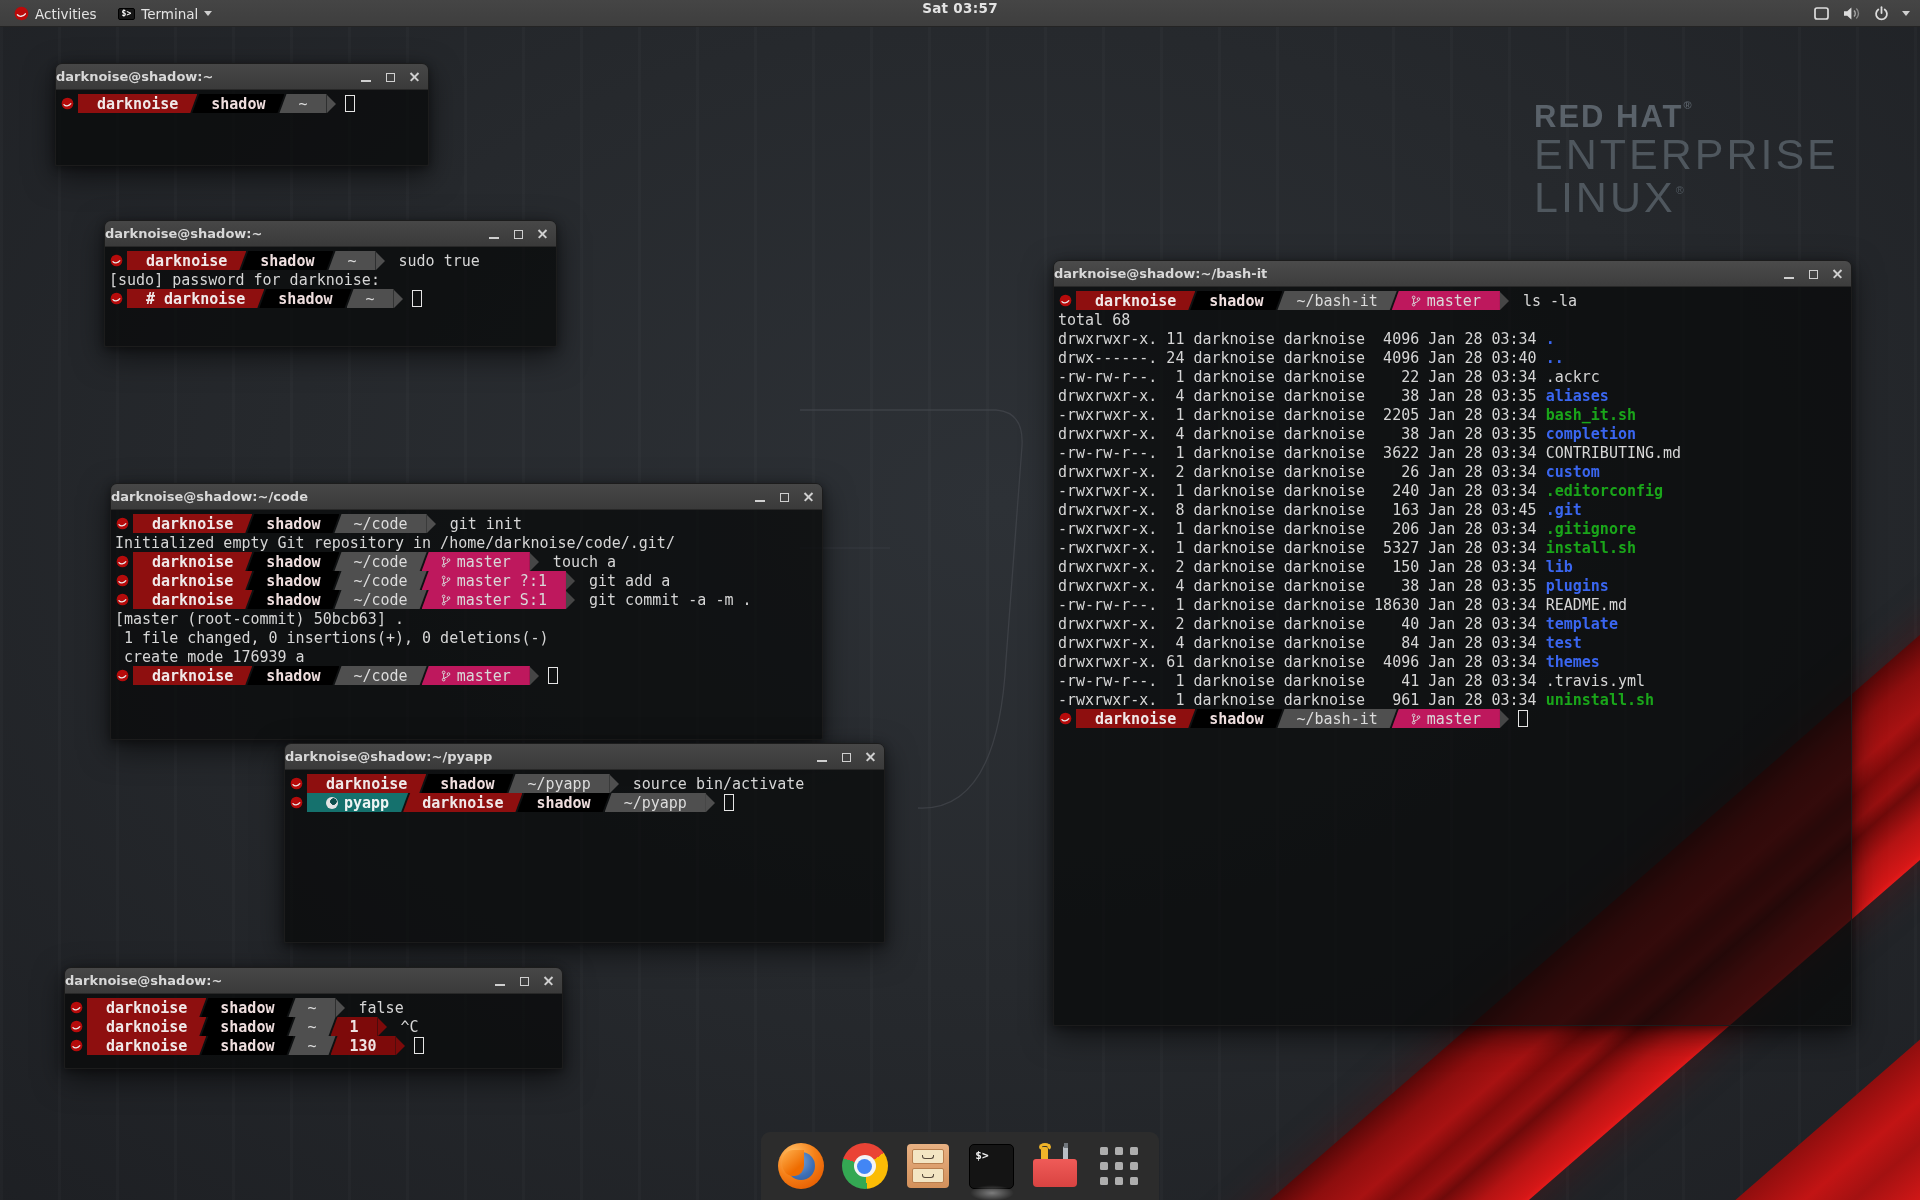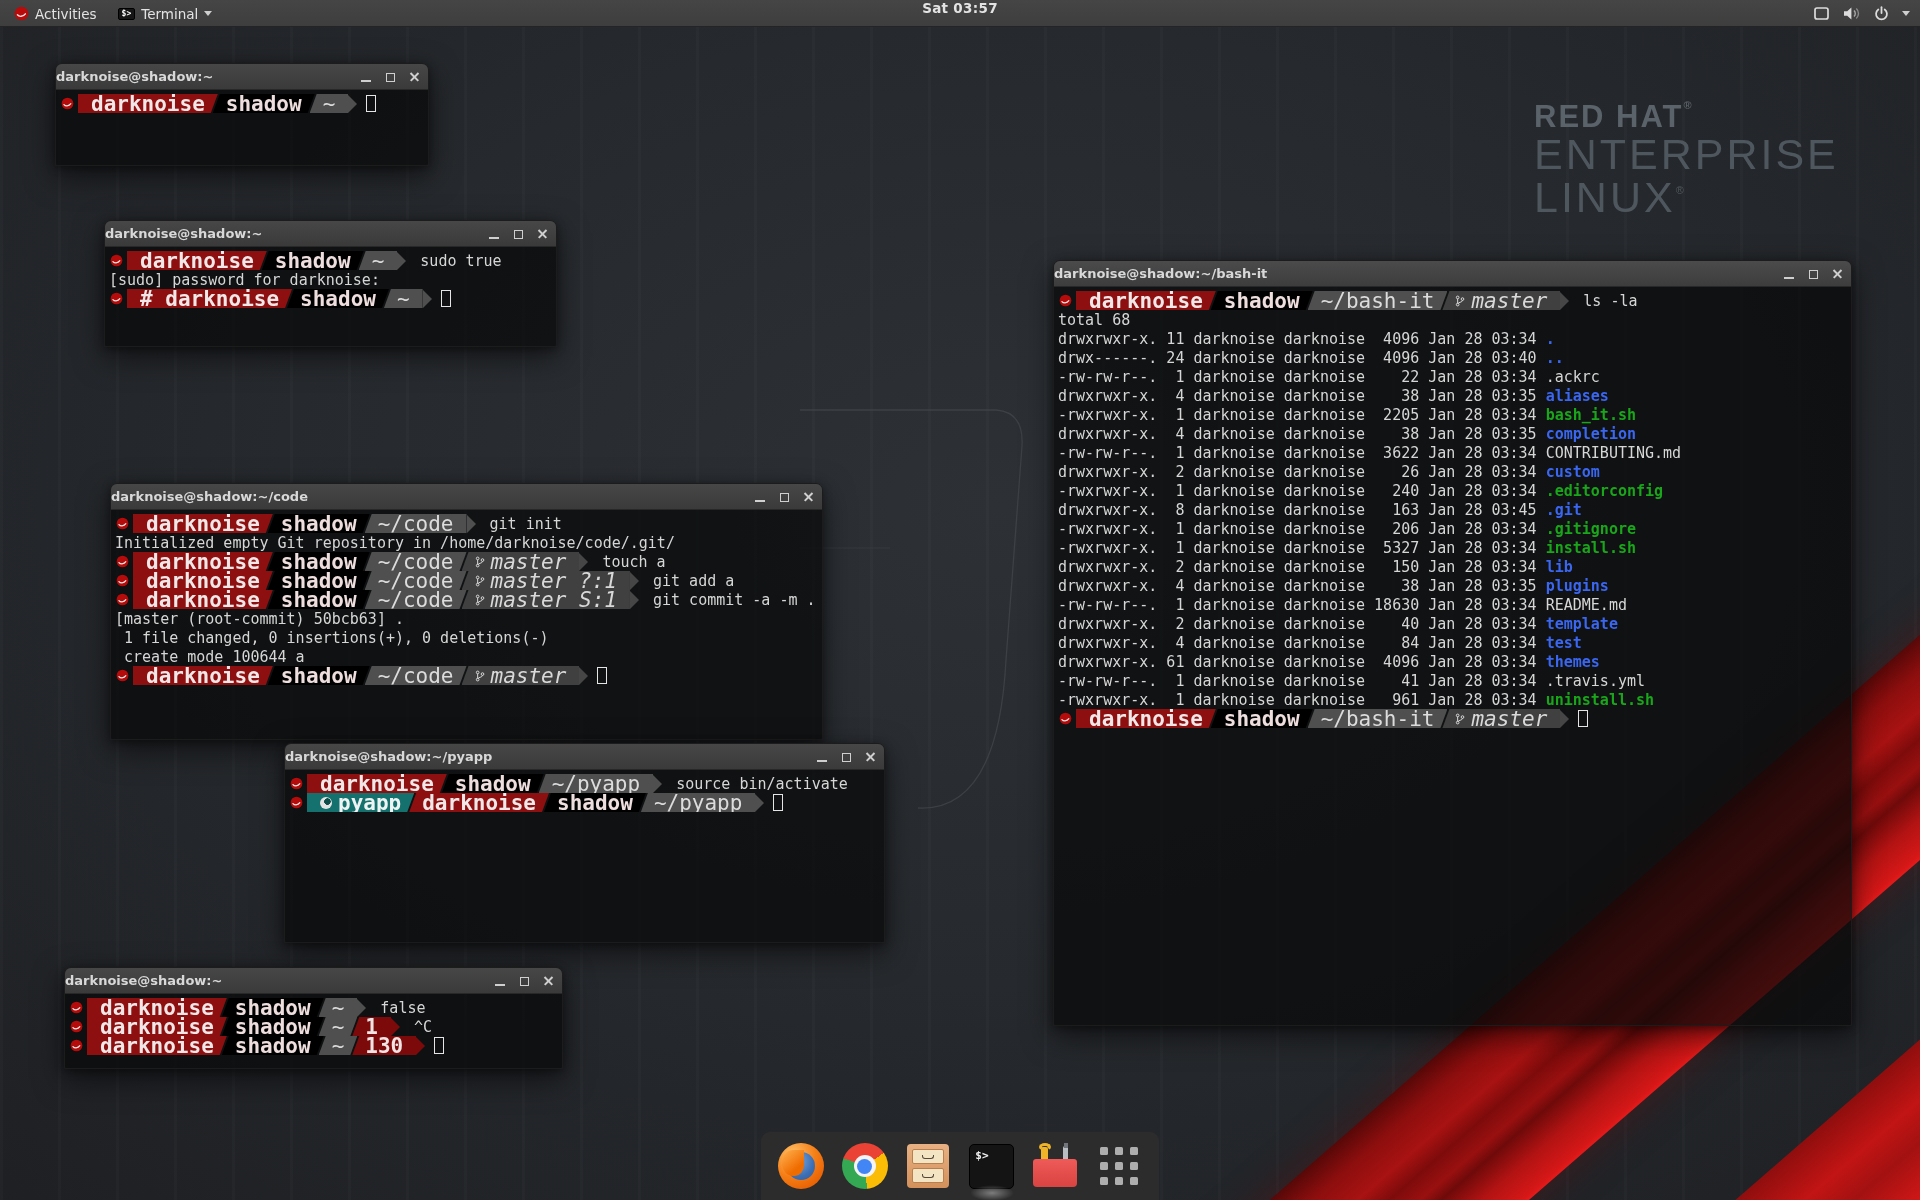--- a/index.html
+++ b/index.html
@@ -58,28 +58,28 @@
   .wbtn-close::before, .wbtn-close::after { content:''; position:absolute; left:2.5px; right:2.5px; top:7px; height:1.7px; background:#cfcfcf; }
   .wbtn-close::before { transform:rotate(45deg); } .wbtn-close::after { transform:rotate(-45deg); }
 
   .term { position:absolute; top:26px; left:0; right:0; bottom:0; background:rgba(7,8,9,0.72);
     padding:4px 4px; font-family:"DejaVu Sans Mono",monospace; font-size:15px; color:#d6d6d6; }
   .line { display:flex; align-items:center; height:19px; white-space:pre; }
 
   .lineicon { width:13px; height:13px; flex:0 0 13px; margin-left:1px; }
   .lineicon svg { display:block; }
 
-  .seg { display:inline-flex; align-items:center; gap:6px; height:19px; padding:0 13px; font-size:21px;
+  .seg { display:inline-flex; align-items:center; gap:6px; height:19px; padding:0 19px; font-size:15px;
     clip-path:polygon(7px 0,100% 0,calc(100% - 7px) 100%,0 100%); margin-left:-5px; }
   .seg.first { clip-path:polygon(0 0,100% 0,calc(100% - 7px) 100%,0 100%); margin-left:4px; }
   .seg.end { clip-path:polygon(7px 0,100% 0,100% 100%,0 100%); }
   .seg-user { background:#8e0f0f; color:#f0e8e8; font-weight:bold; }
   .seg-host { background:#000000; color:#efdede; font-weight:bold; }
   .seg-path { background:#4f4f4f; color:#dcdcdc; }
-  .seg-git  { background:#404040; color:#d9d9d9;font-style:italic; }
+  .seg-git  { background:#be185d; color:#d9d9d9; }
   .seg-code { background:#7d0a0a; color:#efe3e3; font-weight:bold; }
   .seg-venv { background:#15716d; color:#eef4f3; font-weight:bold; }
   .venv-glyph { width:12px; height:12px; border-radius:50%; display:inline-block;
     background:radial-gradient(circle at 62% 38%, #0e4f4c 0 29%, #e4e4e4 33%); }
 
   .cap { width:0; height:0; border-top:9.5px solid transparent; border-bottom:9.5px solid transparent;
     border-left:9px solid transparent; }
   .cap-path { border-left-color:#4f4f4f; } .cap-git { border-left-color:#464646; }
   .cap-code { border-left-color:#7d0a0a; }
   .cap + .t { margin-left:5px; }
@@ -231,21 +231,21 @@
             </svg></span><span class="seg seg-user first"><span class="seg-text">darknoise</span></span><span class="seg seg-host"><span class="seg-text">shadow</span></span><span class="seg seg-path"><span class="seg-text">~/code</span></span><span class="seg seg-git end"><span style="display:inline-flex"><svg viewBox="0 0 12 15" width="10" height="14">
                 <g fill="none" stroke="#d9d9d9" stroke-width="1.2">
                   <circle cx="3.2" cy="3.2" r="1.6"></circle>
                   <circle cx="3.2" cy="11.8" r="1.6"></circle>
                   <circle cx="9" cy="5.2" r="1.6"></circle>
                   <path d="M3.2 4.8v5.4M9 6.8c0 2.6-5.8 2-5.8 4.4"></path>
                 </g>
               </svg></span><span class="seg-text">master S:1</span></span><span class="cap cap-git"></span><span class="t t-fg"> git commit -a -m .</span></div>
         <div class="line"><span class="t t-fg">[master (root-commit) 50bcb63] .</span></div>
         <div class="line"><span class="t t-fg"> 1 file changed, 0 insertions(+), 0 deletions(-)</span></div>
-        <div class="line"><span class="t t-fg"> create mode 100644 a</span></div>
+        <div class="line"><span class="t t-fg"> create mode 176939 a</span></div>
         <div class="line"><span class="lineicon"><svg viewBox="0 0 14 14" width="13" height="13">
               <circle cx="7" cy="7" r="6.3" fill="#b50b0b"></circle>
               <path d="M3.2 8.1c1.4 1.9 5.2 2.2 7.4-.9" fill="none" stroke="#e9e9e9" stroke-width="1.3" stroke-linecap="round"></path>
             </svg></span><span class="seg seg-user first"><span class="seg-text">darknoise</span></span><span class="seg seg-host"><span class="seg-text">shadow</span></span><span class="seg seg-path"><span class="seg-text">~/code</span></span><span class="seg seg-git end"><span style="display:inline-flex"><svg viewBox="0 0 12 15" width="10" height="14">
                 <g fill="none" stroke="#d9d9d9" stroke-width="1.2">
                   <circle cx="3.2" cy="3.2" r="1.6"></circle>
                   <circle cx="3.2" cy="11.8" r="1.6"></circle>
                   <circle cx="9" cy="5.2" r="1.6"></circle>
                   <path d="M3.2 4.8v5.4M9 6.8c0 2.6-5.8 2-5.8 4.4"></path>
                 </g>

